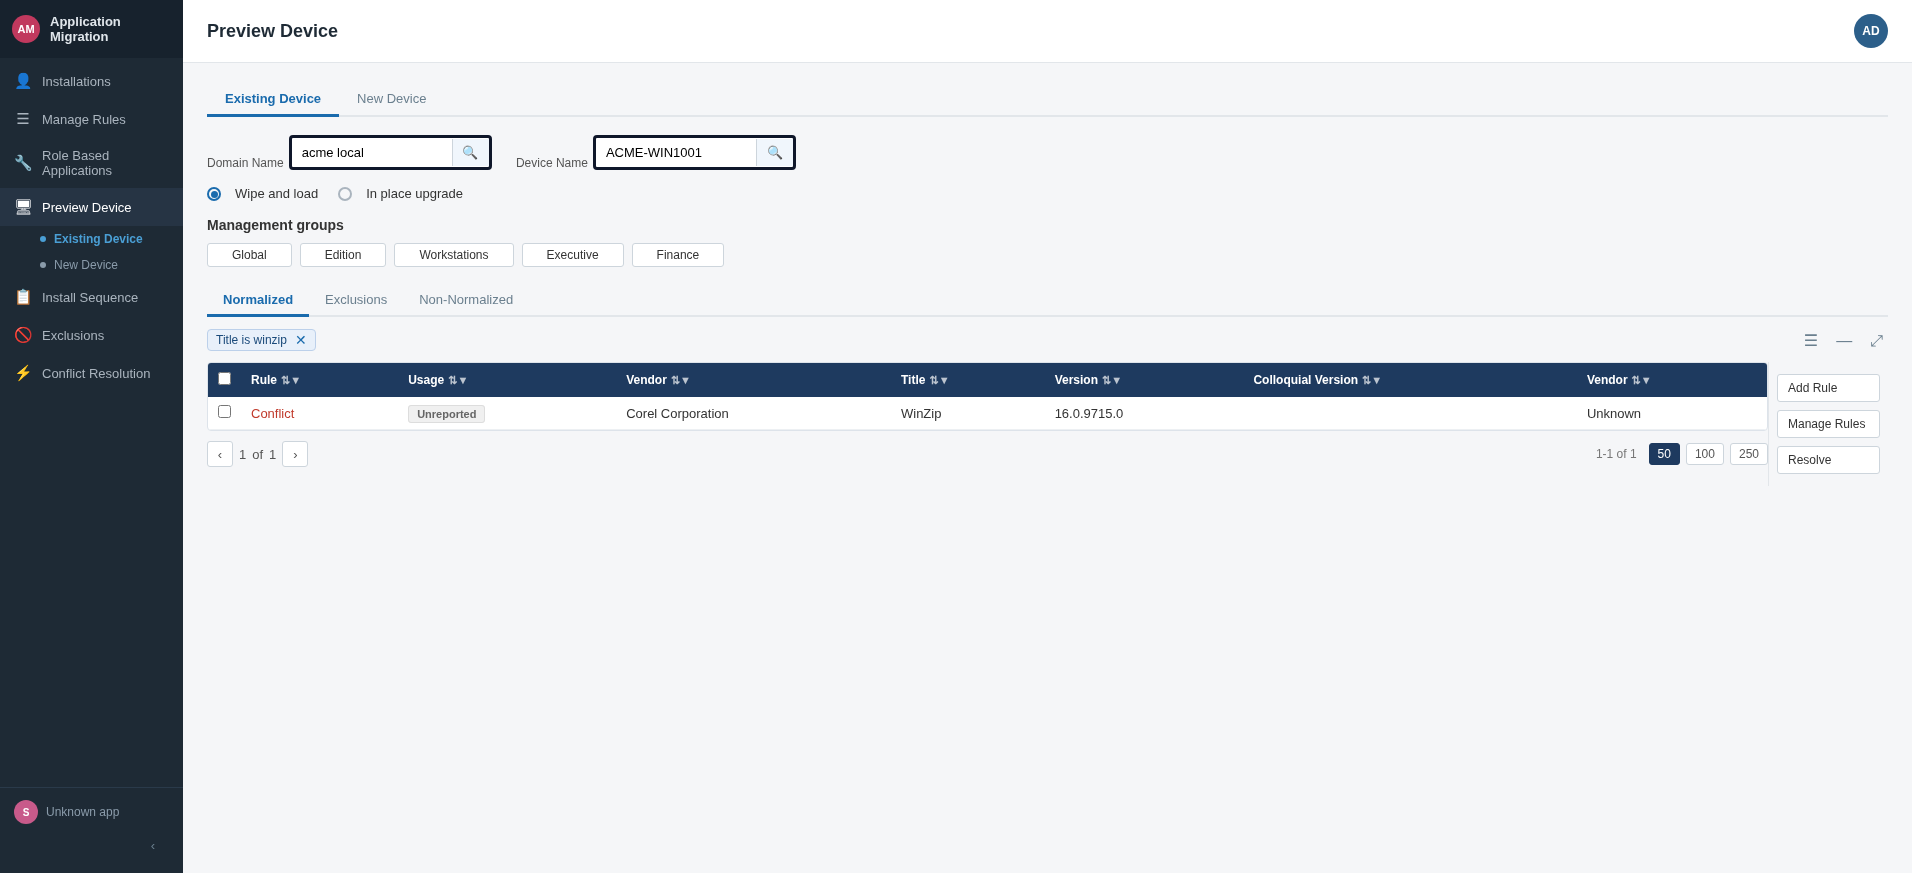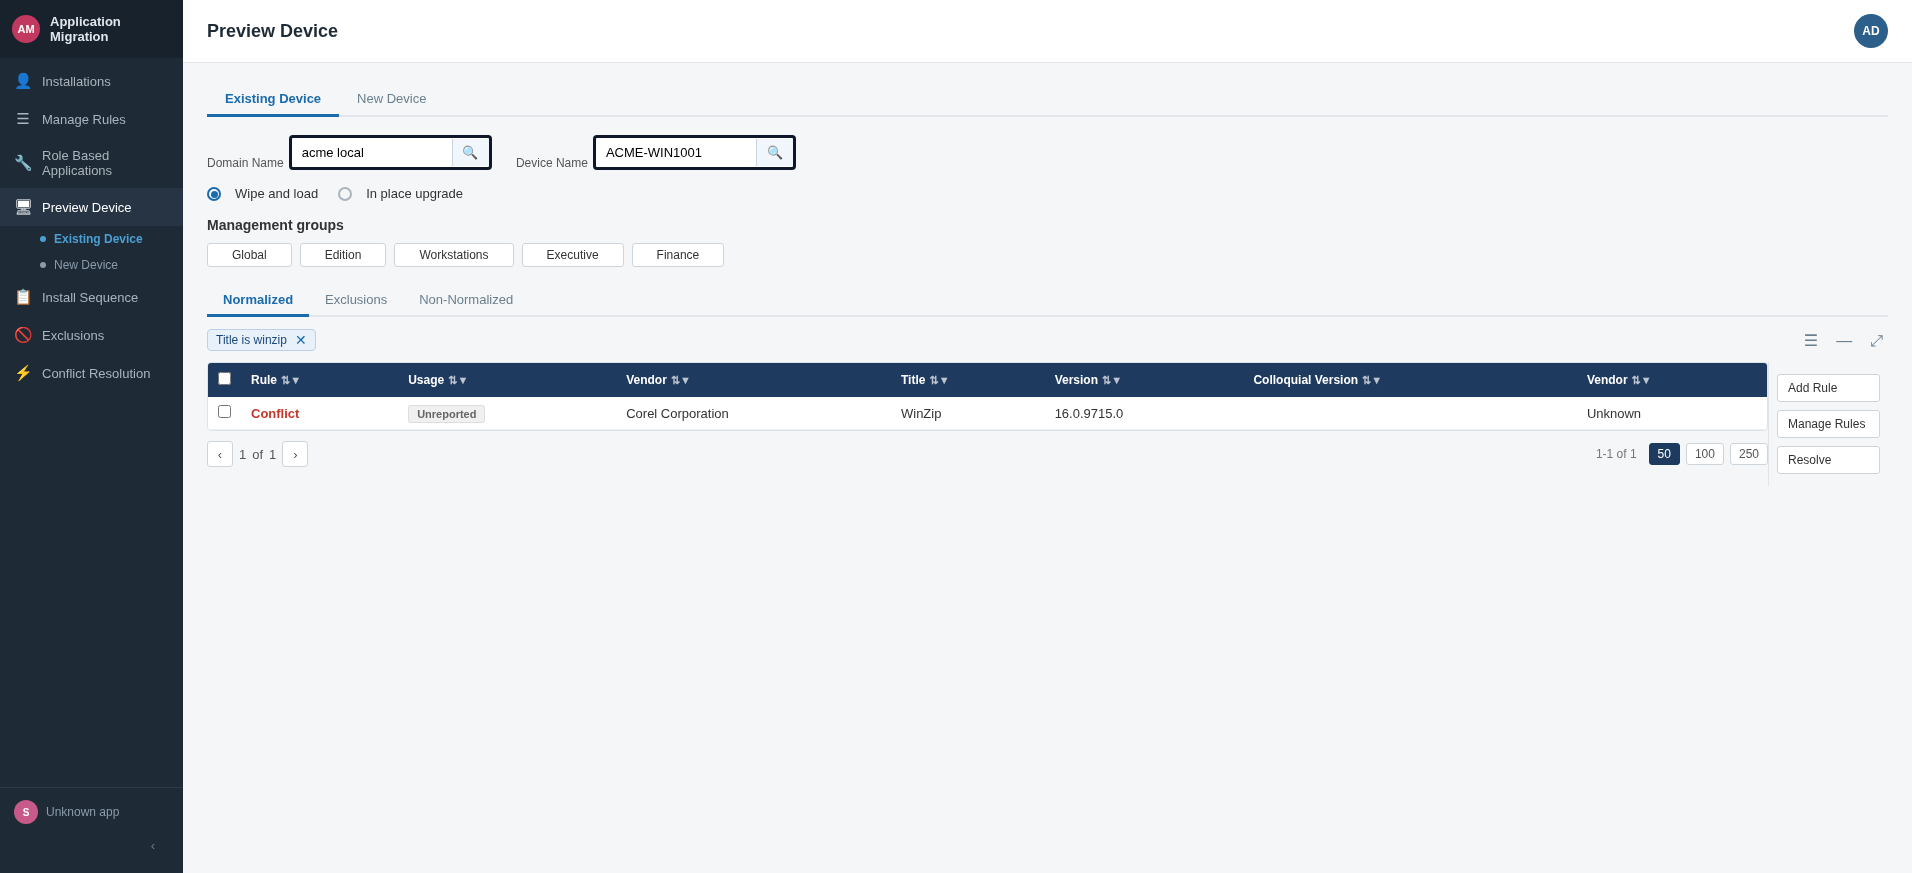--- a/index.html
+++ b/index.html
@@ -128,21 +128,21 @@
     
     .table-wrap { border: 1px solid #dde3ea; border-radius: 4px; overflow: hidden; background: #fff; }
     table { width: 100%; border-collapse: collapse; }
     thead tr { background: #1e3a5f; color: #fff; border-radius: 16px; }
     thead th { padding: 9px 10px; text-align: left; font-size: 12px; font-weight: 600; white-space: nowrap; }
     thead th .th-inner { display: flex; align-items: center; gap: 4px; }
     .sort-icon { font-size: 11px; opacity: 0.7; }
     tbody tr { border-bottom: 1px solid #edf0f3; }
     tbody td { padding: 8px 10px; font-size: 13px; color: #333; }
     .checkbox-cell { width: 30px; }
-    .conflict-text { color: #c0392b; font-weight: 700; }
+    .conflict-text { color: #c0392b; font-weight: 400; }
     .badge { padding: 2px 8px; border-radius: 3px; font-size: 11px; font-weight: 600; }
     .badge-unreported { background: #f0f0f0; color: #666; border: 1px solid #ddd; }
 
     
     .pagination-row { display: flex; align-items: center; justify-content: space-between; padding: 10px 0 4px; }
     .page-controls { display: flex; align-items: center; gap: 6px; }
     .page-btn { background: #fff; border: 1px solid #cdd5dc; border-radius: 3px; width: 26px; height: 26px; display: flex; align-items: center; justify-content: center; cursor: pointer; color: #555; font-size: 13px; }
     .page-btn:disabled { opacity: 0.4; cursor: default; }
     .page-info { font-size: 13px; color: #555; }
     .page-size-row { display: flex; align-items: center; gap: 6px; }

